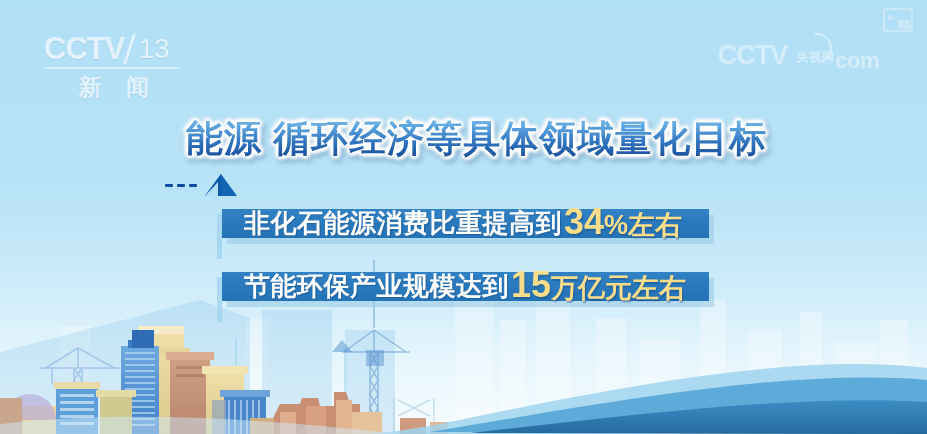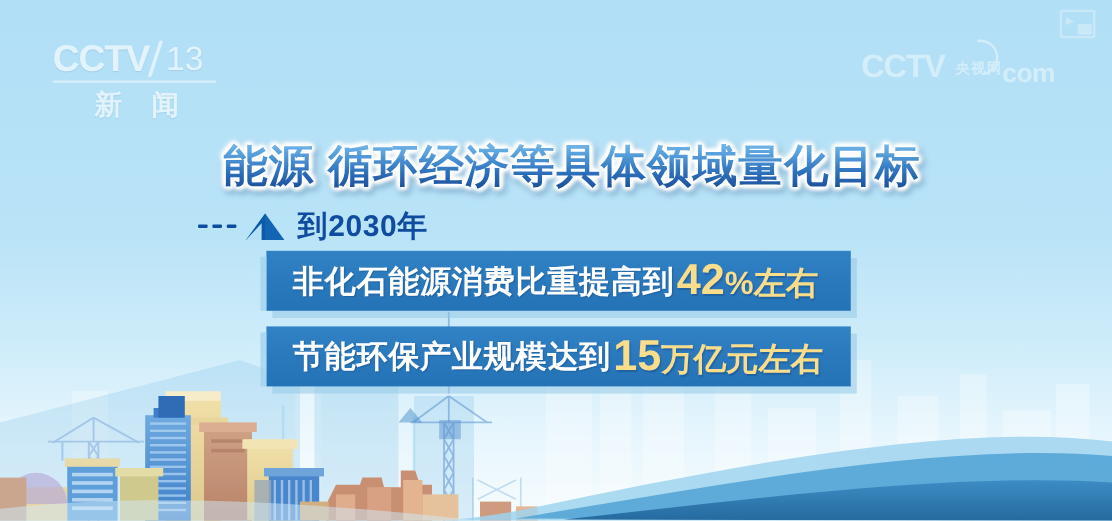--- a/index.html
+++ b/index.html
@@ -118,21 +118,21 @@
   #year-row .tri { width:36px; height:26px; }
   #year-row .year-text {
     margin-left:9px;
     font-size:25px; font-weight:bold; color:#0f4b9e;
     letter-spacing:.5px; white-space:nowrap;
   }
 
   
   .banner {
     position:absolute;
-    height:50px;
+    height:29px;
     background:linear-gradient(180deg,#3182c5 0%,#2a79bd 50%,#2573b7 100%);
     display:flex; align-items:center;
     padding-left:22px; padding-right:18px;
     box-shadow:5px 6px 0 rgba(150,200,230,.55);
   }
   .banner::before {
     content:""; position:absolute; left:-5px; top:5px;
     width:5px; height:45px;
     background:rgba(160,210,238,.75);
   }
@@ -380,26 +380,25 @@
     <span class="dashes">
       <i></i>
         <i></i>
         <i></i>
     </span>
     <svg class="tri" viewBox="0 0 36 26">
       <polygon points="2,24 18,2 34,24" fill="#1464b4"></polygon>
       <polygon points="2,24 18,2 18,24" fill="#0d5aa8"></polygon>
       <polygon points="2,24 15,10 15,24" fill="#b3e0f6"></polygon>
     </svg>
-    <span class="year-text">到2030年</span>
   </div>
 
   <div class="banner" id="banner-1">
     <span class="b-text">非化石能源消费比重提高到</span>
-    <span class="b-hi"><span>42</span><span class="unit">%</span><span class="unit">左右</span></span>
+    <span class="b-hi"><span>34</span><span class="unit">%</span><span class="unit">左右</span></span>
   </div>
 
   <div class="banner" id="banner-2">
     <span class="b-text">节能环保产业规模达到</span>
     <span class="b-hi"><span>15</span><span class="unit">万亿元</span><span class="unit">左右</span></span>
   </div>
 
 </div>
 
 </body></html>

